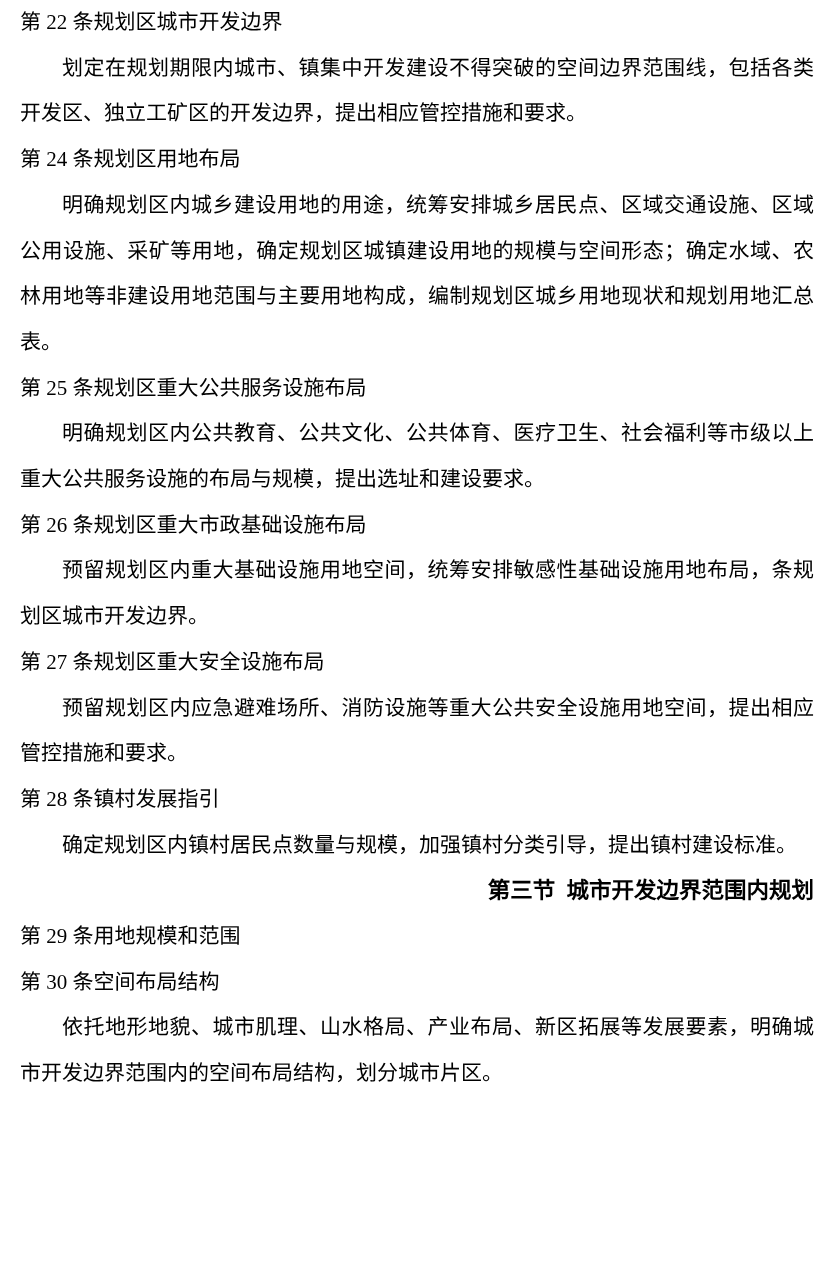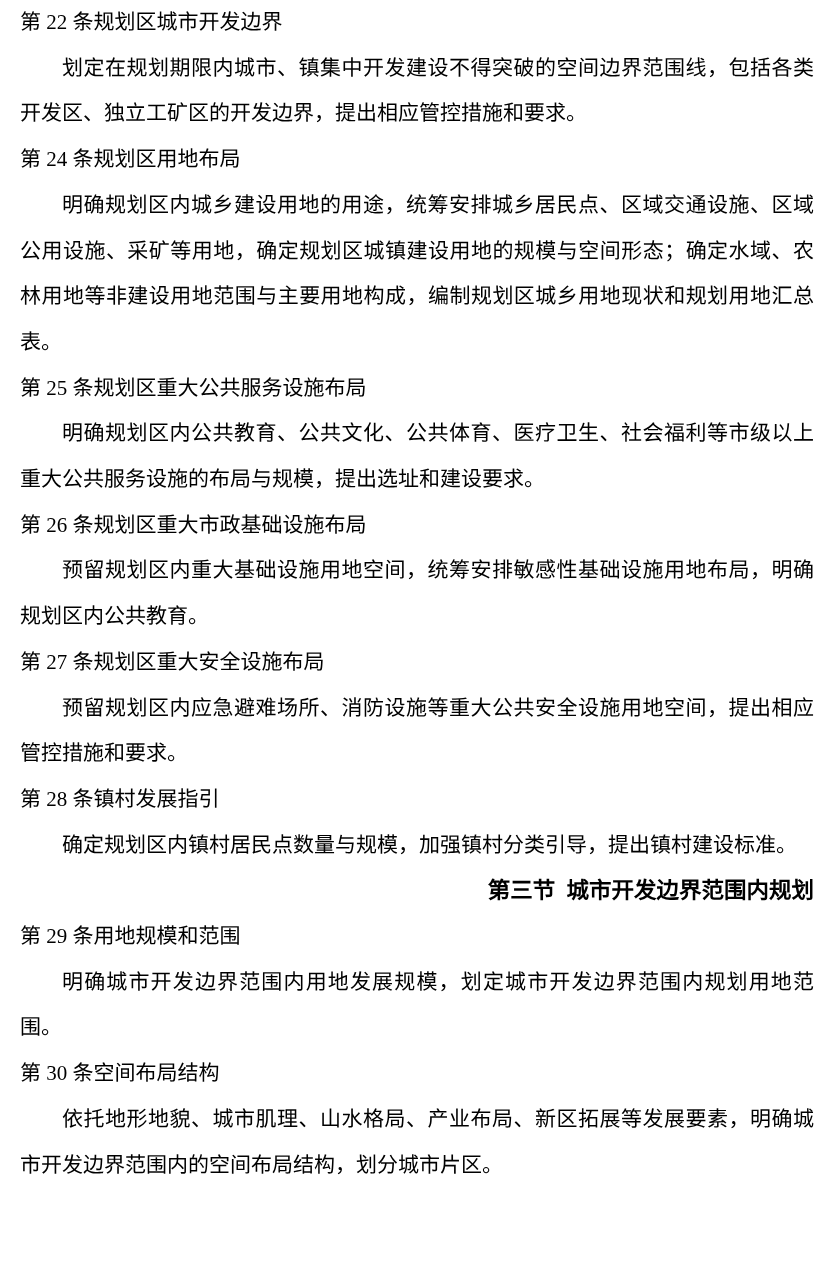--- a/index.html
+++ b/index.html
@@ -45,24 +45,23 @@
 <body>
 
 <div class="page">
   <p class="art-heading">第 22 条规划区城市开发边界</p>
   <p class="para">划定在规划期限内城市、镇集中开发建设不得突破的空间边界范围线，包括各类开发区、独立工矿区的开发边界，提出相应管控措施和要求。</p>
   <p class="art-heading">第 24 条规划区用地布局</p>
   <p class="para">明确规划区内城乡建设用地的用途，统筹安排城乡居民点、区域交通设施、区域公用设施、采矿等用地，确定规划区城镇建设用地的规模与空间形态；确定水域、农林用地等非建设用地范围与主要用地构成，编制规划区城乡用地现状和规划用地汇总表。</p>
   <p class="art-heading">第 25 条规划区重大公共服务设施布局</p>
   <p class="para">明确规划区内公共教育、公共文化、公共体育、医疗卫生、社会福利等市级以上重大公共服务设施的布局与规模，提出选址和建设要求。</p>
   <p class="art-heading">第 26 条规划区重大市政基础设施布局</p>
-  <p class="para">预留规划区内重大基础设施用地空间，统筹安排敏感性基础设施用地布局，明确规划区内公共教育。</p>
+  <p class="para">预留规划区内重大基础设施用地空间，统筹安排敏感性基础设施用地布局，条规划区城市开发边界。</p>
   <p class="art-heading">第 27 条规划区重大安全设施布局</p>
   <p class="para">预留规划区内应急避难场所、消防设施等重大公共安全设施用地空间，提出相应管控措施和要求。</p>
   <p class="art-heading">第 28 条镇村发展指引</p>
   <p class="para">确定规划区内镇村居民点数量与规模，加强镇村分类引导，提出镇村建设标准。</p>
   <p class="section-heading">第三节  城市开发边界范围内规划</p>
   <p class="art-heading">第 29 条用地规模和范围</p>
-  <p class="para">明确城市开发边界范围内用地发展规模，划定城市开发边界范围内规划用地范围。</p>
   <p class="art-heading">第 30 条空间布局结构</p>
   <p class="para">依托地形地貌、城市肌理、山水格局、产业布局、新区拓展等发展要素，明确城市开发边界范围内的空间布局结构，划分城市片区。</p>
 
 </div>
 
 </body></html>

